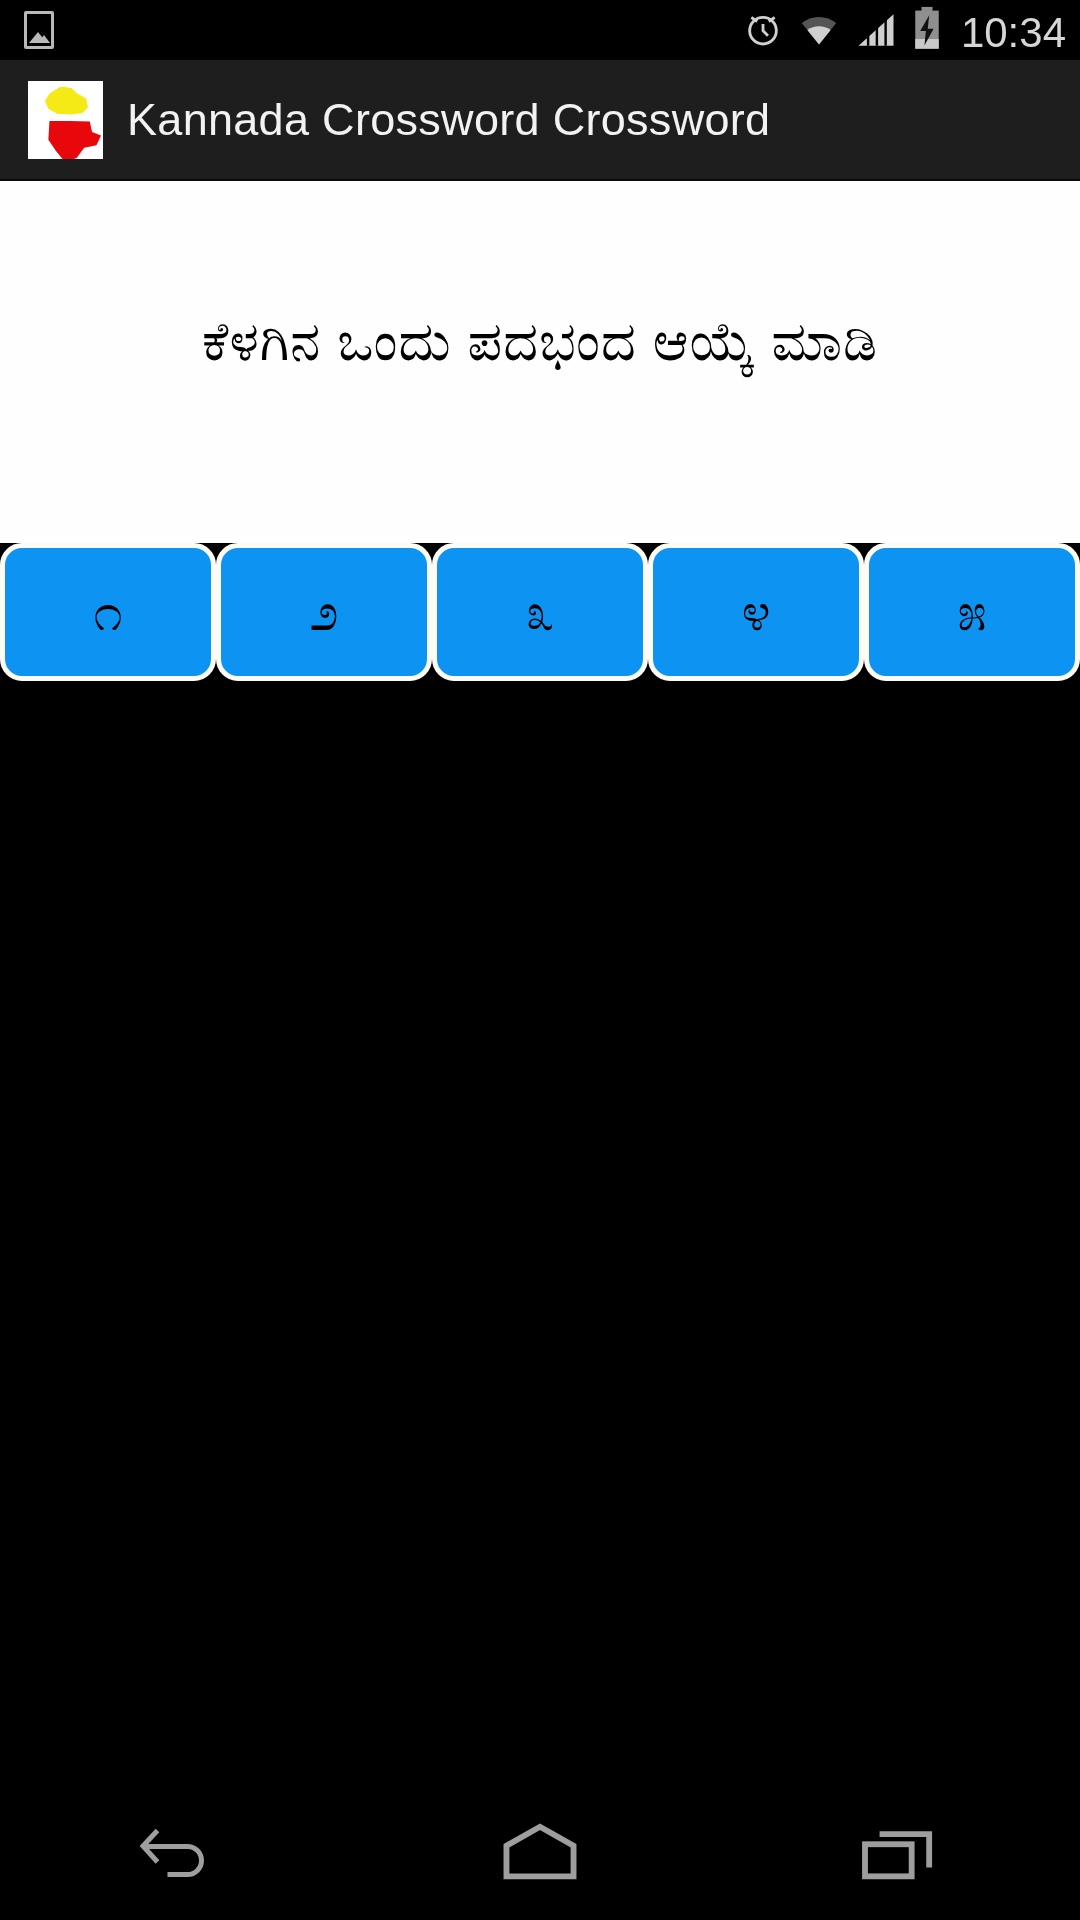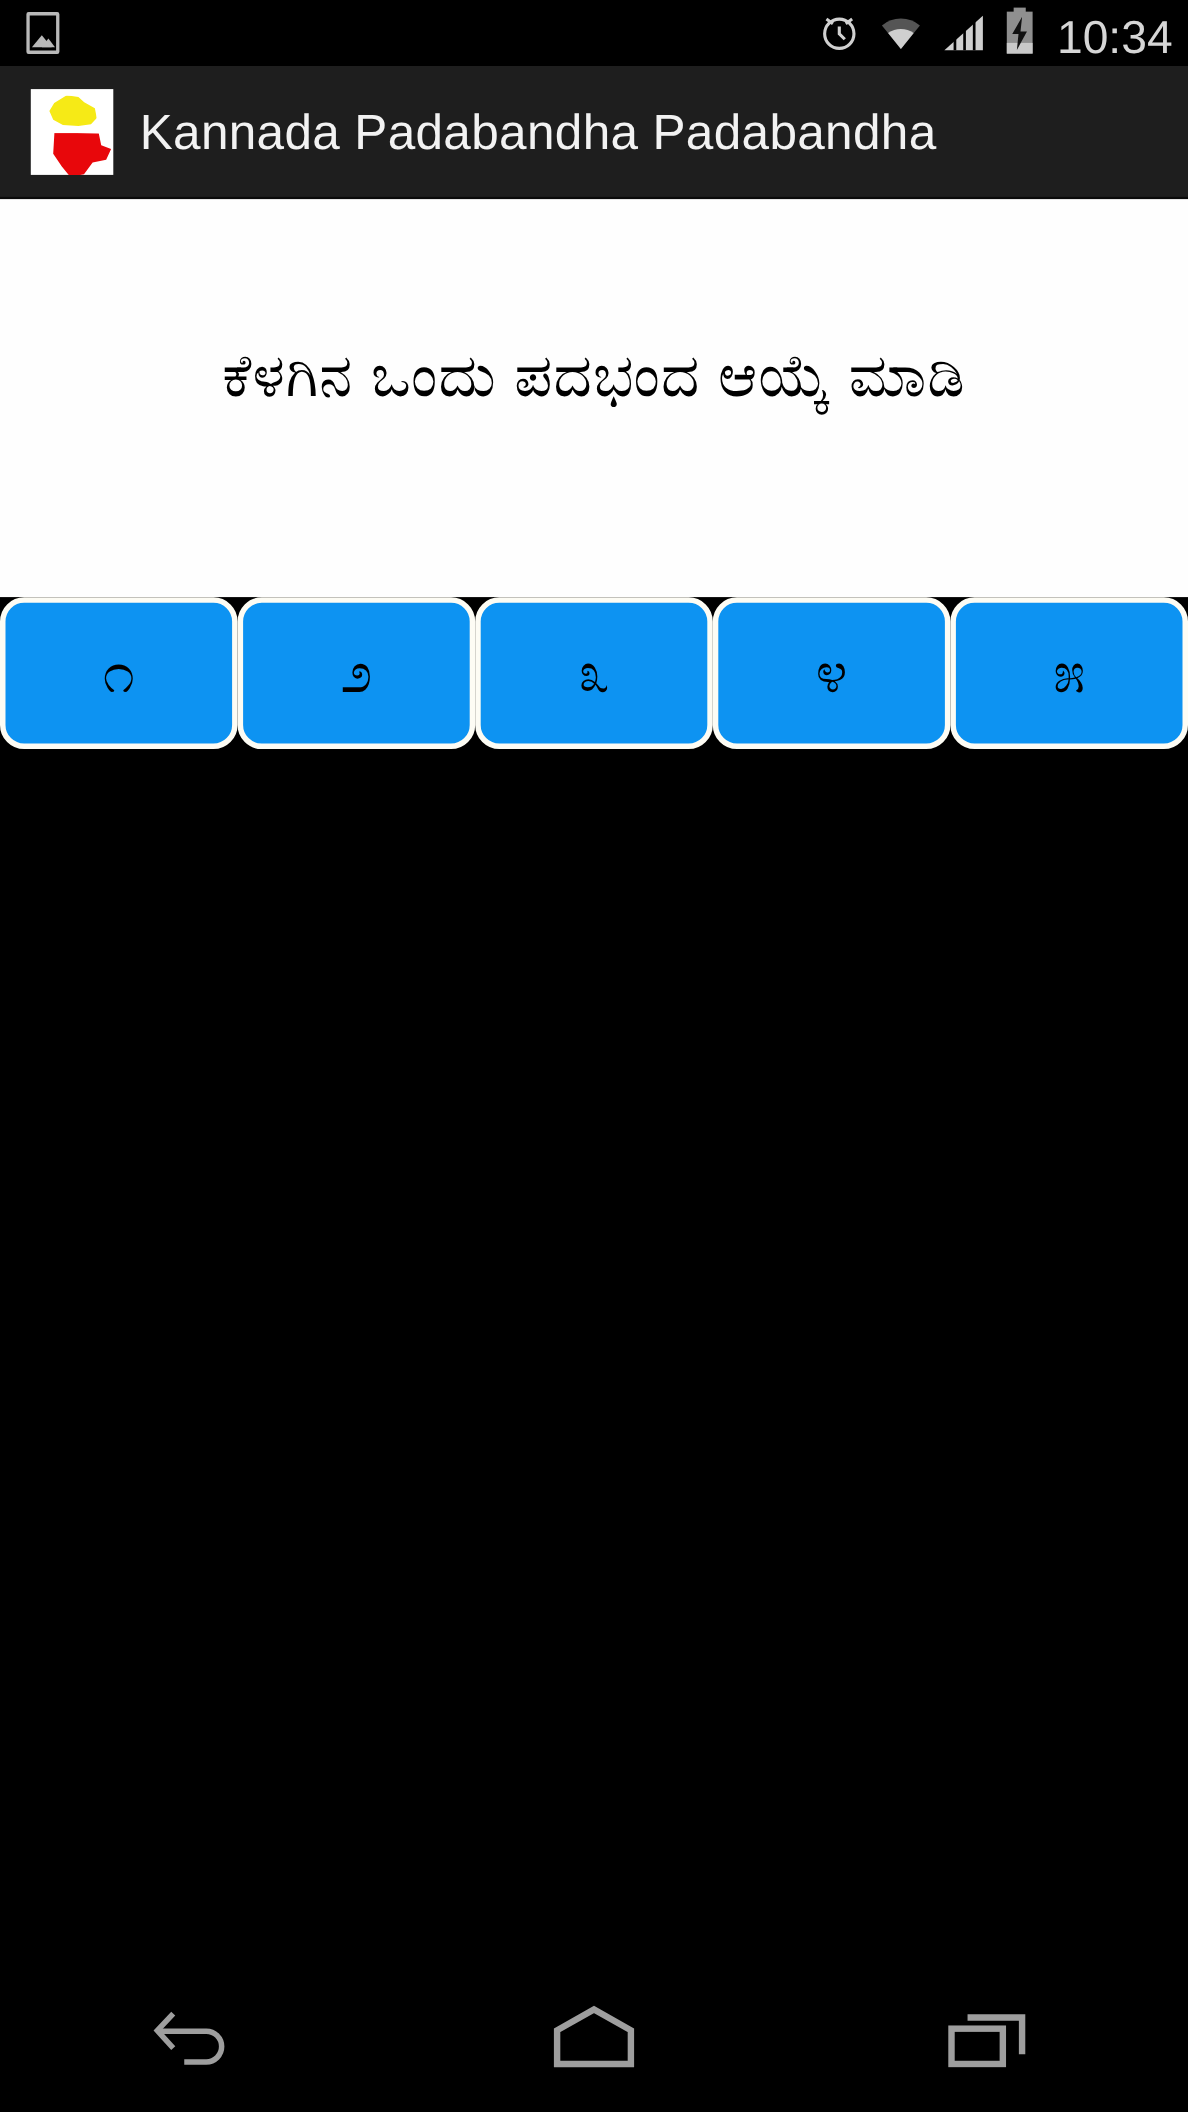--- a/index.html
+++ b/index.html
@@ -140,21 +140,21 @@
 
     <span class="statusclock">10:34</span>
   </div>
 </div>
 
 <div class="appbar">
   <div class="applogo">
     <div class="kn-top"></div>
     <div class="kn-bot"></div>
   </div>
-  <div class="apptitle">Kannada Padabandha Padabandha</div>
+  <div class="apptitle">Kannada Crossword Crossword</div>
 </div>
 
 <div class="content-white">
   <div class="instruction">ಕೆಳಗಿನ ಒಂದು ಪದಭಂದ ಆಯ್ಕೆ ಮಾಡಿ</div>
 </div>
 
 <div class="btnrow">
   <div class="levelbtn">೧</div>
   <div class="levelbtn">೨</div>
   <div class="levelbtn">೩</div>

